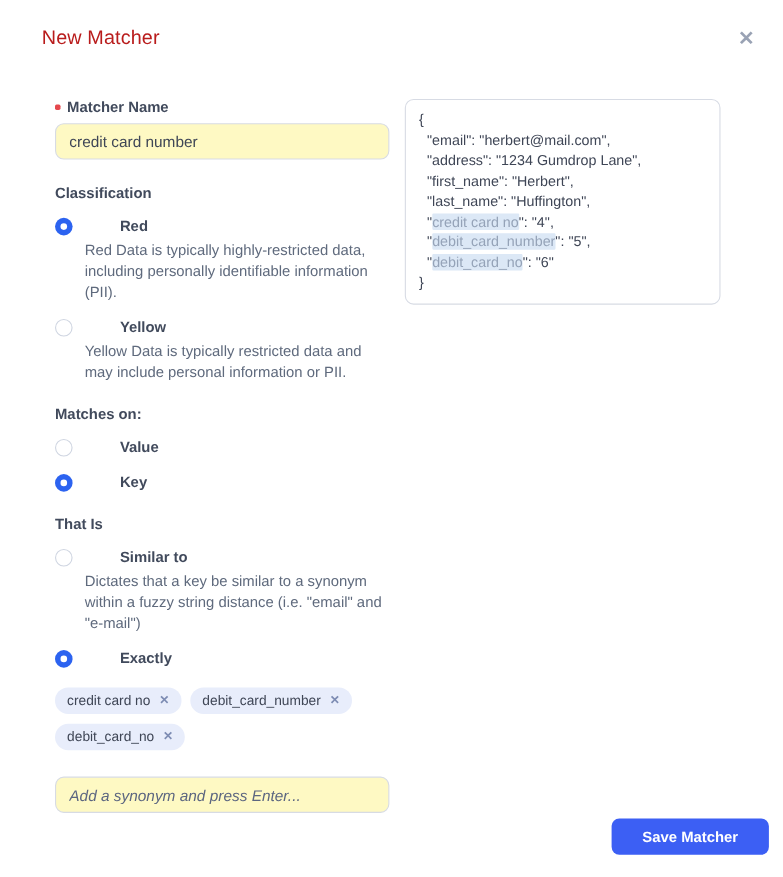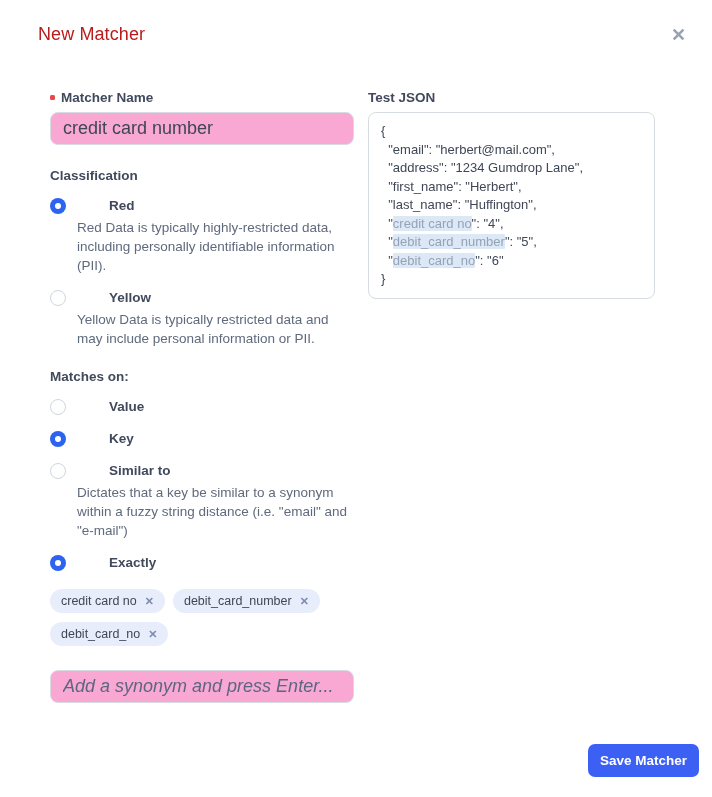--- a/index.html
+++ b/index.html
@@ -17,22 +17,22 @@
   .content { display:flex; gap:14px; padding:0 57px 0 50px; margin-top:44px; }
   .left-col { width:304px; flex:0 0 304px; }
   .right-col { flex:1; min-width:0; }
 
   .field-label-row { display:flex; align-items:center; gap:6px; margin-bottom:7px; }
   .required-marker { width:5px; height:5px; background:#e5484d; border-radius:1.5px; display:inline-block; }
   .field-label, .section-label { font-weight:700; font-size:13.5px; color:#414a5c; }
 
   .text-input {
     width:100%; height:33px; border:1px solid #d7dbe4; border-radius:8px;
-    padding:0 12px; font-size:18px; color:#3f4656;
-    font-family:"Liberation Sans", sans-serif; outline:none; background:#f9a8d4;
+    padding:0 12px; font-size:14px; color:#3f4656;
+    font-family:"Liberation Sans", sans-serif; outline:none; background:#fef9c3;
   }
   .text-input::placeholder { font-style:italic; color:#5c6680; opacity:1; }
 
   .section-label.classification { margin-top:23px; }
   .section-label.matches-on { margin-top:21px; }
   .section-label.that-is { margin-top:21px; }
 
   .option { display:flex; gap:11px; margin-top:14px; }
   .radio { flex:0 0 16px; width:16px; height:16px; border-radius:50%; margin-top:1px;
            border:1.5px solid #cfd5e1; background:#fff; display:flex; align-items:center; justify-content:center; cursor:pointer; }
@@ -55,21 +55,21 @@
   .json-box {
     border:1px solid #d7dbe4; border-radius:8px; padding:9px 12px;
     min-height:177px; background:#fff;
   }
   .json-line { white-space:pre; font-size:13px; line-height:18.5px; color:#3f4656; }
   .json-hl { background:#dce8f6; color:#95a3b8; border-radius:1px; }
 
   .save-btn {
     position:absolute; right:13px; bottom:20px;
     background:#3c5ff4; color:#ffffff; border:none; border-radius:7px;
-    padding:9px 12px; font-size:13.5px; font-weight:700;
+    padding:9px 28px; font-size:13.5px; font-weight:700;
     font-family:"Liberation Sans", sans-serif; cursor:pointer;
   }
 </style>
 </head>
 <body>
 
 <div class="modal-header">
   <div class="modal-title">New Matcher</div>
   <div class="close-btn">✕</div>
 </div>
@@ -107,20 +107,21 @@
     <div class="option">
       <span class="radio"></span>
       <div class="option-label">Value</div>
     </div>
 
     <div class="option">
       <span class="radio on"></span>
       <div class="option-label">Key</div>
     </div>
 
+    <div class="section-label that-is">That Is</div>
 
     <div class="option">
       <span class="radio"></span>
       <div>
         <div class="option-label">Similar to</div>
         <div class="option-desc">Dictates that a key be similar to a synonym within a fuzzy string distance (i.e. "email" and "e-mail")</div>
       </div>
     </div>
 
     <div class="option">
@@ -145,21 +146,20 @@
       </span>
     </div>
 
     <div class="synonym-wrap">
       <input class="text-input" placeholder="Add a synonym and press Enter..." style="">
     </div>
 
   </div>
 
   <div class="right-col">
-    <div class="section-label json-label">Test JSON</div>
     <div class="json-box">
       <div class="json-line">{</div>
       <div class="json-line">  "email": "herbert@mail.com",</div>
       <div class="json-line">  "address": "1234 Gumdrop Lane",</div>
       <div class="json-line">  "first_name": "Herbert",</div>
       <div class="json-line">  "last_name": "Huffington",</div>
       <div class="json-line"><span>  "</span><span class="json-hl">credit card no</span><span>": "4",</span></div>
       <div class="json-line"><span>  "</span><span class="json-hl">debit_card_number</span><span>": "5",</span></div>
       <div class="json-line"><span>  "</span><span class="json-hl">debit_card_no</span><span>": "6"</span></div>
       <div class="json-line">}</div>

